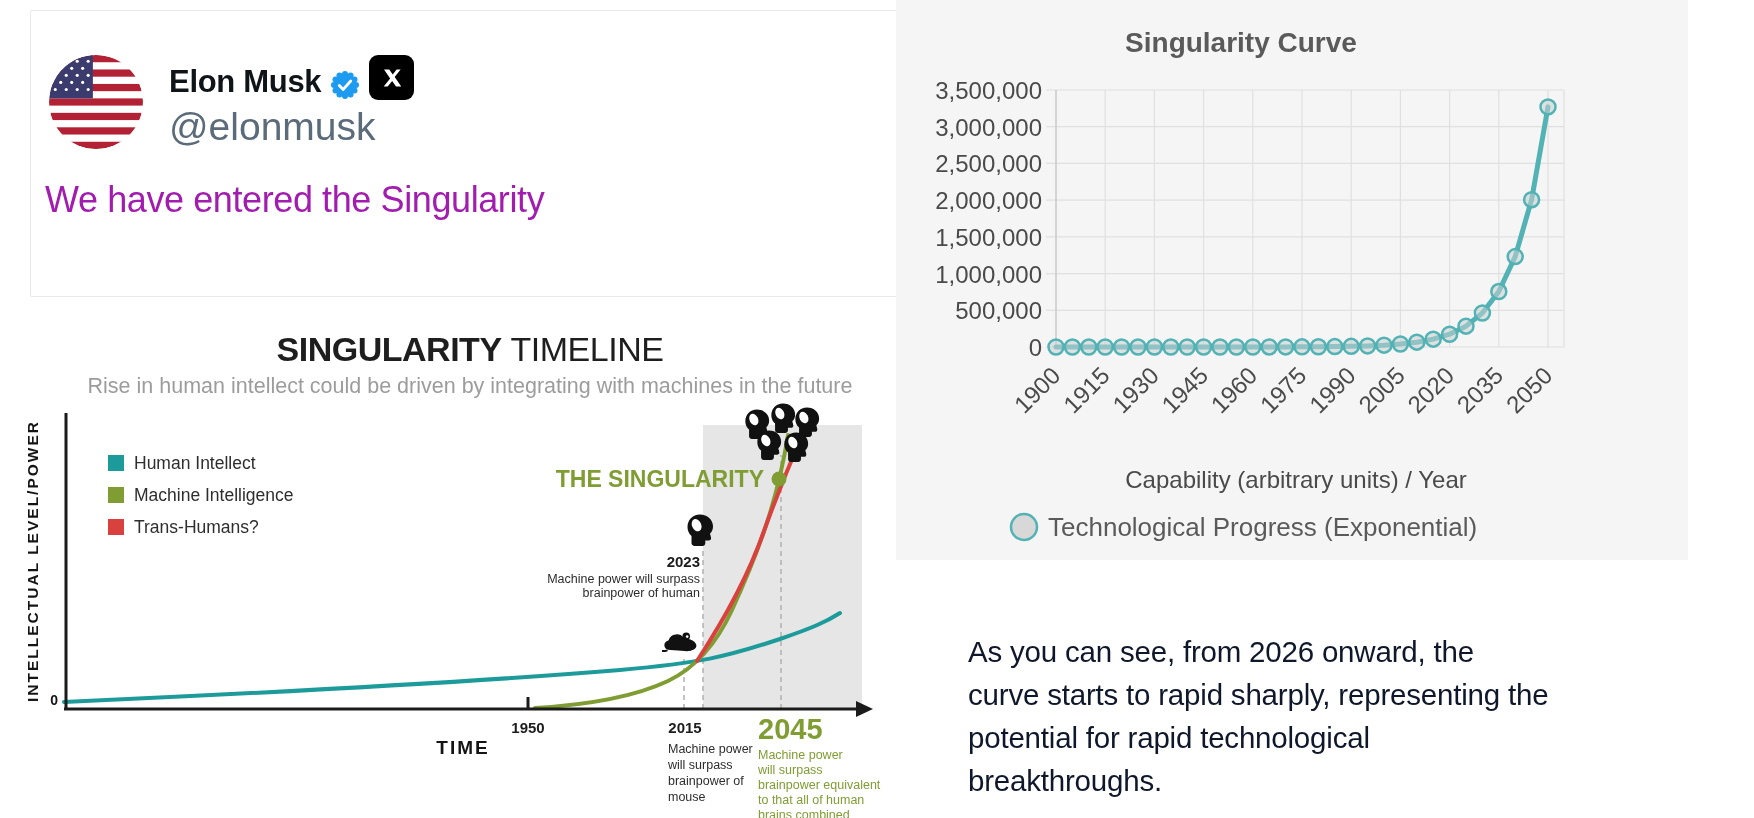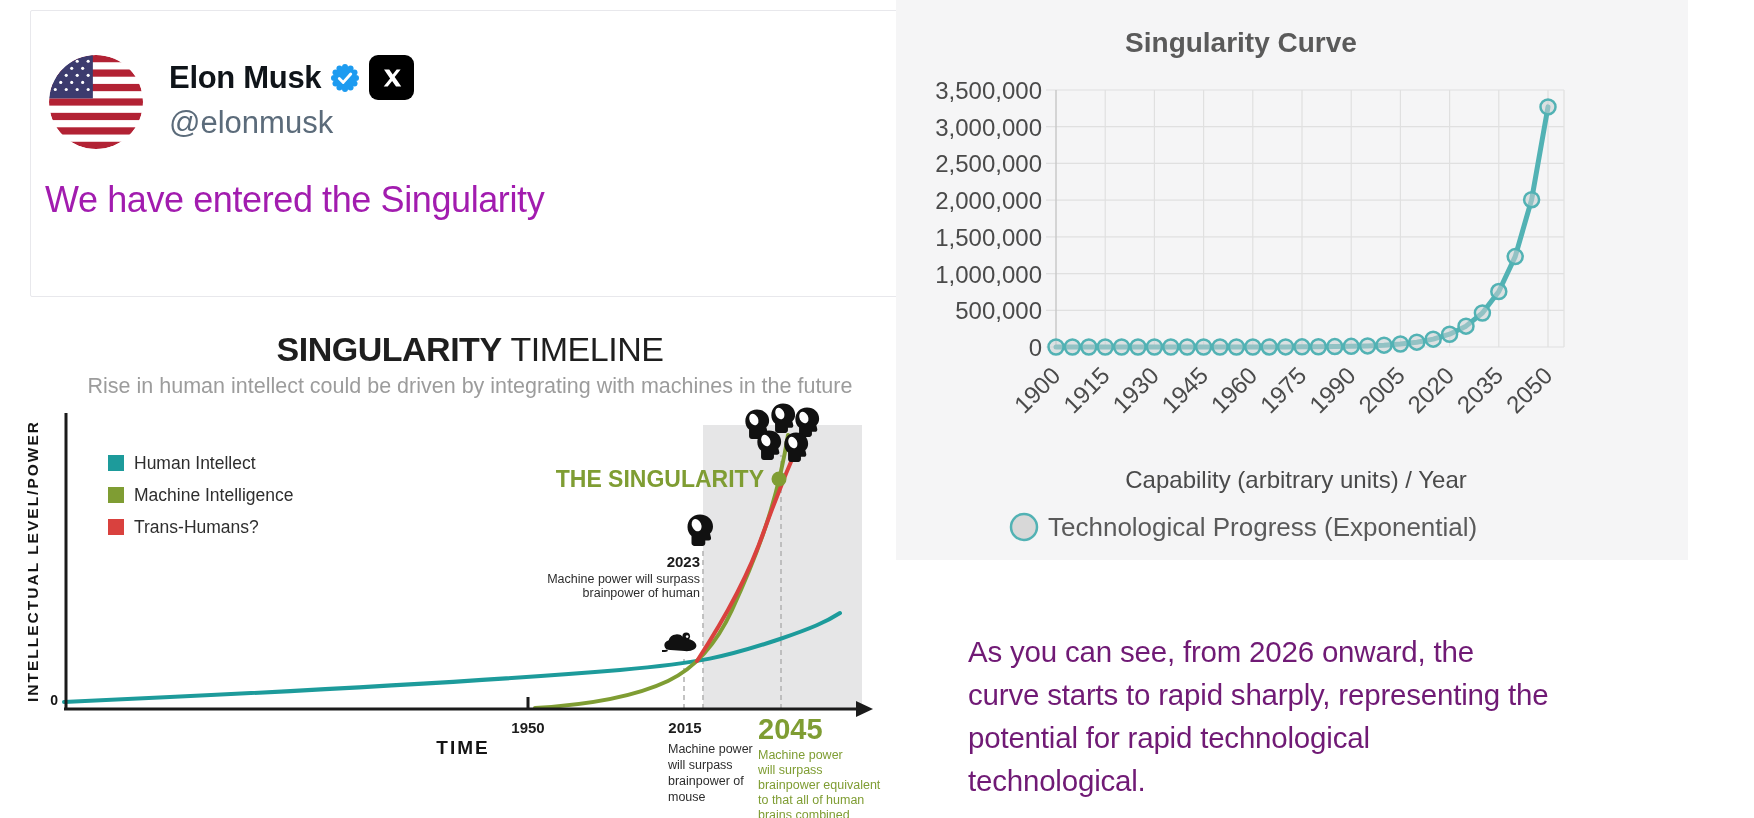--- a/index.html
+++ b/index.html
@@ -4,23 +4,23 @@
 <style>
   html,body{margin:0;padding:0;background:#ffffff;}
   body{width:1754px;height:818px;position:relative;overflow:hidden;
        font-family:"Liberation Sans",sans-serif;-webkit-font-smoothing:antialiased;}
   .abs{position:absolute;}
 
   
   #tweet-card{left:30px;top:10px;width:875px;height:285px;background:#fff;
               border:1px solid #e8e8ec;border-radius:2px;}
   #tweet-avatar{left:18px;top:44px;width:94px;height:94px;border-radius:50%;overflow:hidden;}
-  #tweet-name-row{left:138px;top:44px;display:flex;align-items:center;gap:9px;}
+  #tweet-name-row{left:138px;top:44px;display:flex;align-items:flex-end;gap:9px;}
   #tweet-name{font-size:31px;font-weight:700;color:#0f1419;letter-spacing:-0.3px;}
-  #tweet-handle{left:138px;top:94px;font-size:31px;color:#5b6b7a;}
+  #tweet-handle{left:138px;top:94px;font-size:39px;color:#5b6b7a;}
   #tweet-text{left:14px;top:168px;font-size:36px;color:#a21caf;letter-spacing:-0.4px;}
   .xlogo{width:45px;height:45px;background:#000;border-radius:9px;display:flex;
          align-items:center;justify-content:center;}
 
   
   #timeline-svg{left:20px;top:305px;}
   .tl-title{font-size:34px;fill:#1e1e1e;letter-spacing:-0.5px;}
   .tl-title .bold{font-weight:700;}
   .tl-sub{font-size:21.5px;fill:#9c9c9c;}
   .tl-legend-label{font-size:17.5px;fill:#2e2e2e;}
@@ -39,21 +39,21 @@
   #curve-card{left:896px;top:0;width:792px;height:560px;background:#f5f5f6;}
   .cc-title{font-size:28px;font-weight:700;fill:#5a5a5a;}
   .cc-tick{font-size:24px;fill:#4a4a4a;}
   .cc-axis-label{font-size:24px;fill:#4a4a4a;}
   .cc-legend{font-size:26px;fill:#5a5a5a;}
   .cc-grid{stroke:#e0e0e0;stroke-width:1.2;}
   .cc-axisline{stroke:#c9c9c9;stroke-width:1.5;}
 
   
   #note{left:968px;top:630px;width:720px;font-size:29.5px;line-height:43px;
-        color:#701a75;letter-spacing:-0.2px;}
+        color:#0f172a;letter-spacing:-0.2px;}
 </style>
 </head>
 <body>
 
 <div id="tweet-card" class="abs">
   <div id="tweet-avatar" class="abs">
     <svg width="94" height="94" viewBox="0 0 60 60">
       <defs>
           <clipPath id="avclip">
             <circle cx="30" cy="30" r="30"></circle>
@@ -291,14 +291,14 @@
       <circle id="cc-legend-marker" cx="128" cy="527" r="13" fill="#d8d8d8" stroke-width="2.5" stroke="#52b2b4"></circle>
       <text class="cc-legend" x="152" y="536">Technological Progress (Exponential)</text>
     </g>
   </svg>
 </div>
 
 <div id="note" class="abs">
   <div>As you can see, from 2026 onward, the</div>
   <div>curve starts to rapid sharply, representing the</div>
   <div>potential for rapid technological</div>
-  <div>technological.</div>
+  <div>breakthroughs.</div>
 </div>
 
 </body></html>

